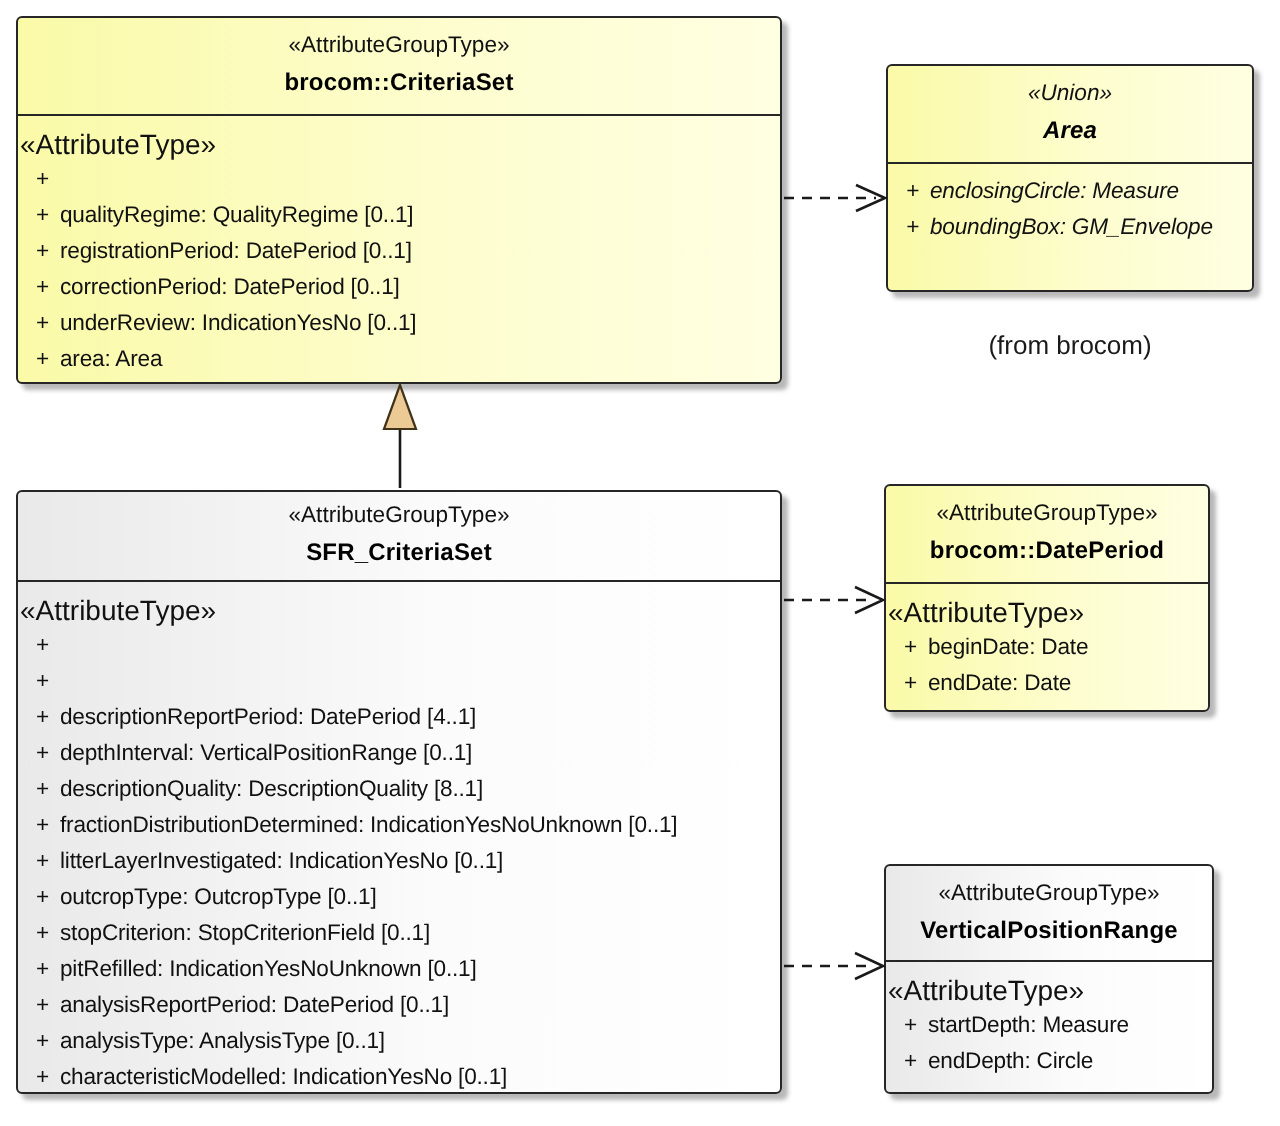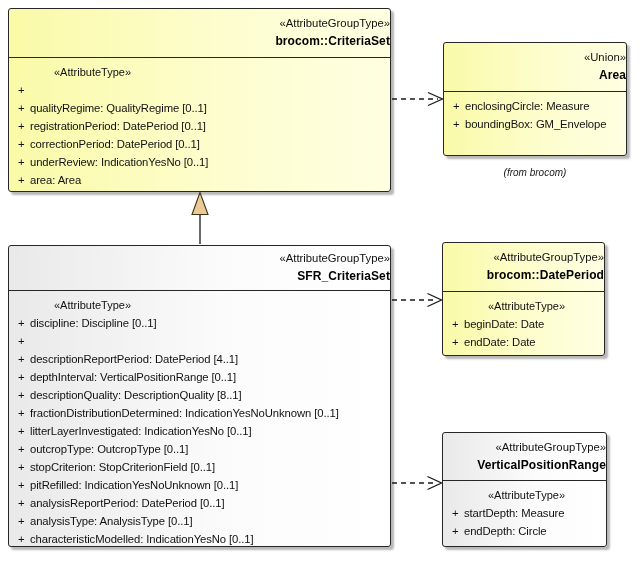--- a/index.html
+++ b/index.html
@@ -8,33 +8,33 @@
 
   .uml-box {
     position:absolute;
     border:1px solid #262626;
     border-radius:3px;
     box-shadow:3px 3px 2px rgba(125,125,125,0.55);
   }
   .uml-box.yellow { background:linear-gradient(to right,#fafaa8 0%,#fdfdce 55%,#ffffe2 100%); }
   .uml-box.white  { background:linear-gradient(to right,#e9e9e9 0%,#fbfbfb 55%,#ffffff 100%); }
 
-  .hdr { border-bottom:1px solid #262626; text-align:right; padding-top:6px; }
+  .hdr { border-bottom:1px solid #262626; text-align:center; padding-top:6px; }
   .stereo { font-size:11.3px; line-height:17px; color:#111111; }
   .title  { font-size:12px; font-weight:bold; line-height:18px; color:#000000; letter-spacing:0.1px; }
 
   .body { padding-top:5px; }
-  .section { font-size:11px; line-height:18px; padding-left:13px; color:#111111; white-space:nowrap;margin-left:32px; }
+  .section { font-size:14px; line-height:18px; padding-left:1px; color:#111111; white-space:nowrap; }
   .row { display:flex; font-size:11.3px; line-height:18px; color:#111111; white-space:nowrap; letter-spacing:-0.1px; }
   .row .plus { flex:none; width:21px; padding-left:9px; letter-spacing:0; }
   .row .attr { flex:none; }
 
   .from-caption {
     position:absolute; left:443px; top:165px; width:184px;
-    text-align:center; font-style:italic; font-size:10px; line-height:16px; color:#1a1a1a;
+    text-align:center; font-size:13px; line-height:16px; color:#1a1a1a;
   }
 
   svg.connectors { position:absolute; left:0; top:0; pointer-events:none; }
 </style>
 </head>
 <body>
 
 <div class="canvas">
 
   <div class="uml-box yellow" style="left:8px; top:8px; width:383px; height:184px;">
@@ -63,21 +63,21 @@
           <span class="plus">+</span>
           <span class="attr">underReview: IndicationYesNo [0..1]</span>
         </div>
       <div class="row">
           <span class="plus">+</span>
           <span class="attr">area: Area</span>
         </div>
     </div>
   </div>
 
-  <div class="uml-box yellow" style="left:443px; top:42px; width:184px; height:114px;">
+  <div class="uml-box yellow" style="left:443px; top:32px; width:184px; height:114px;font-style:italic;">
     <div class="hdr" style="height:49px;">
       <div class="stereo">«Union»</div>
       <div class="title">Area</div>
     </div>
     <div class="body">
       <div class="row">
           <span class="plus">+</span>
           <span class="attr">enclosingCircle: Measure</span>
         </div>
       <div class="row">
@@ -90,21 +90,20 @@
 
   <div class="uml-box white" style="left:8px; top:245px; width:383px; height:302px;">
     <div class="hdr" style="height:45px; padding-top:4px;">
       <div class="stereo">«AttributeGroupType»</div>
       <div class="title">SFR_CriteriaSet</div>
     </div>
     <div class="body">
       <div class="section">«AttributeType»</div>
       <div class="row">
           <span class="plus">+</span>
-          <span class="attr">discipline: Discipline [0..1]</span>
         </div>
       <div class="row">
           <span class="plus">+</span>
         </div>
       <div class="row">
           <span class="plus">+</span>
           <span class="attr">descriptionReportPeriod: DatePeriod [4..1]</span>
         </div>
       <div class="row">
           <span class="plus">+</span>

